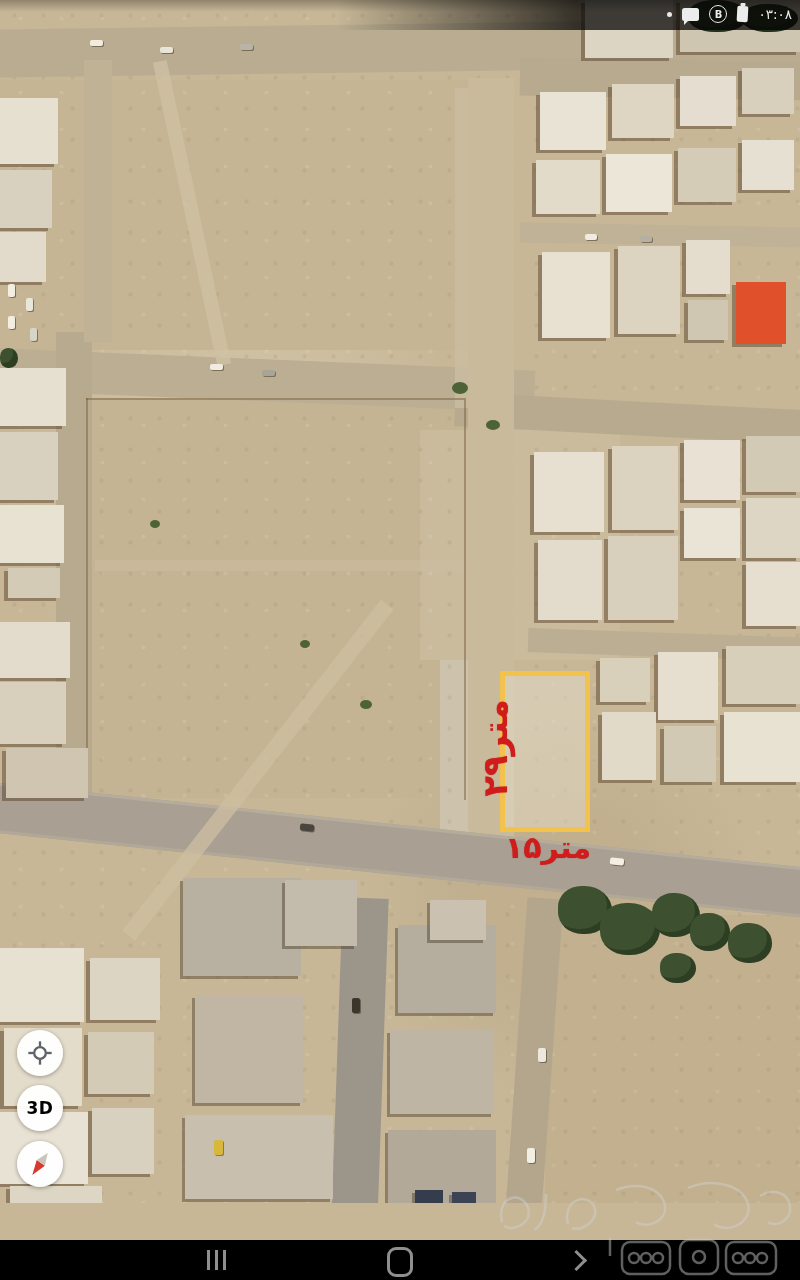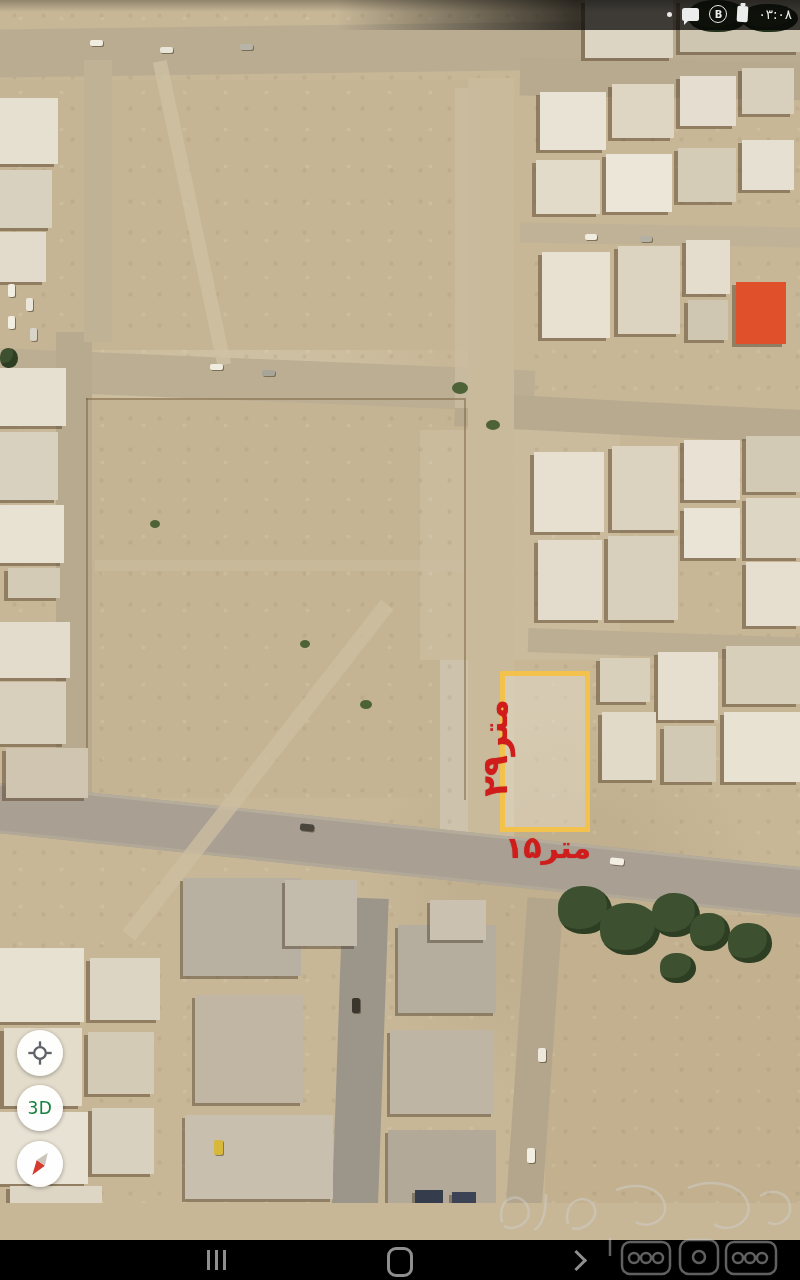--- a/index.html
+++ b/index.html
@@ -36,21 +36,21 @@
   .st-batt{width:11px;height:16px;background:#ececec;border-radius:2px;position:relative;transform:rotate(3deg);}
   .st-batt::before{content:"";position:absolute;top:-3px;left:3px;width:5px;height:3px;background:#ececec;border-radius:1px;}
   
   .plot-rect{position:absolute;left:500px;top:671px;width:90px;height:161px;border:5px solid #f2c24d;background:rgba(233,226,210,.45);box-sizing:border-box;}
   .red-note{position:absolute;color:#d11c1c;font-weight:bold;text-shadow:0 0 1px rgba(160,10,10,.6);}
   .note-v{left:420px;top:728px;width:150px;text-align:center;font-size:34px;transform:rotate(-90deg);}
   .note-h{left:498px;top:830px;width:100px;text-align:center;font-size:30px;}
   
   .fab{position:absolute;left:17px;width:46px;height:46px;border-radius:50%;background:rgba(255,255,255,.96);
       box-shadow:0 1px 4px rgba(0,0,0,.35);display:flex;align-items:center;justify-content:center;}
-  .fab-3d{font-size:17px;font-weight:normal;color:#15803d;letter-spacing:.5px;}
+  .fab-3d{font-size:17px;font-weight:bold;color:#000000;letter-spacing:.5px;}
   
   .info-bar{position:absolute;left:0;right:0;bottom:40px;height:37px;background:#f7f7f7;color:#3d3f42;font-size:14.5px;}
   .ib-coords{position:absolute;left:20px;top:9px;direction:ltr;letter-spacing:.2px;color:#3a3c3f;}
   .ib-cam{position:absolute;left:203px;top:8px;color:#3a3c3f;}
   .ib-provider{position:absolute;left:300px;top:9px;color:#6a6d70;}
   .ib-date{position:absolute;right:158px;top:8px;color:#4a4c4f;}
   .g-logo{position:absolute;right:23px;top:-2px;width:40px;height:40px;}
   
   .nav-bar{position:absolute;left:0;right:0;bottom:0;height:40px;background:#000;}
   .nv-recents{position:absolute;left:207px;top:10px;display:flex;gap:5px;}

